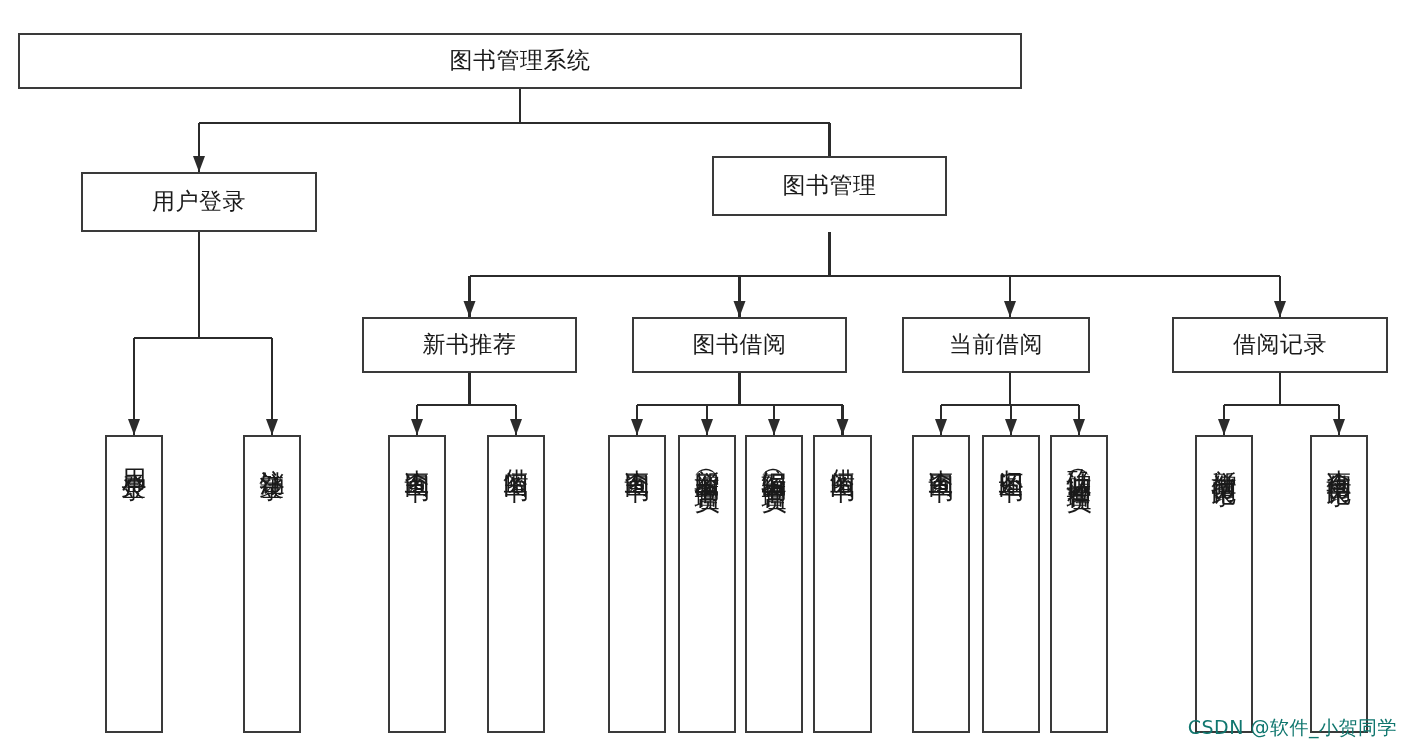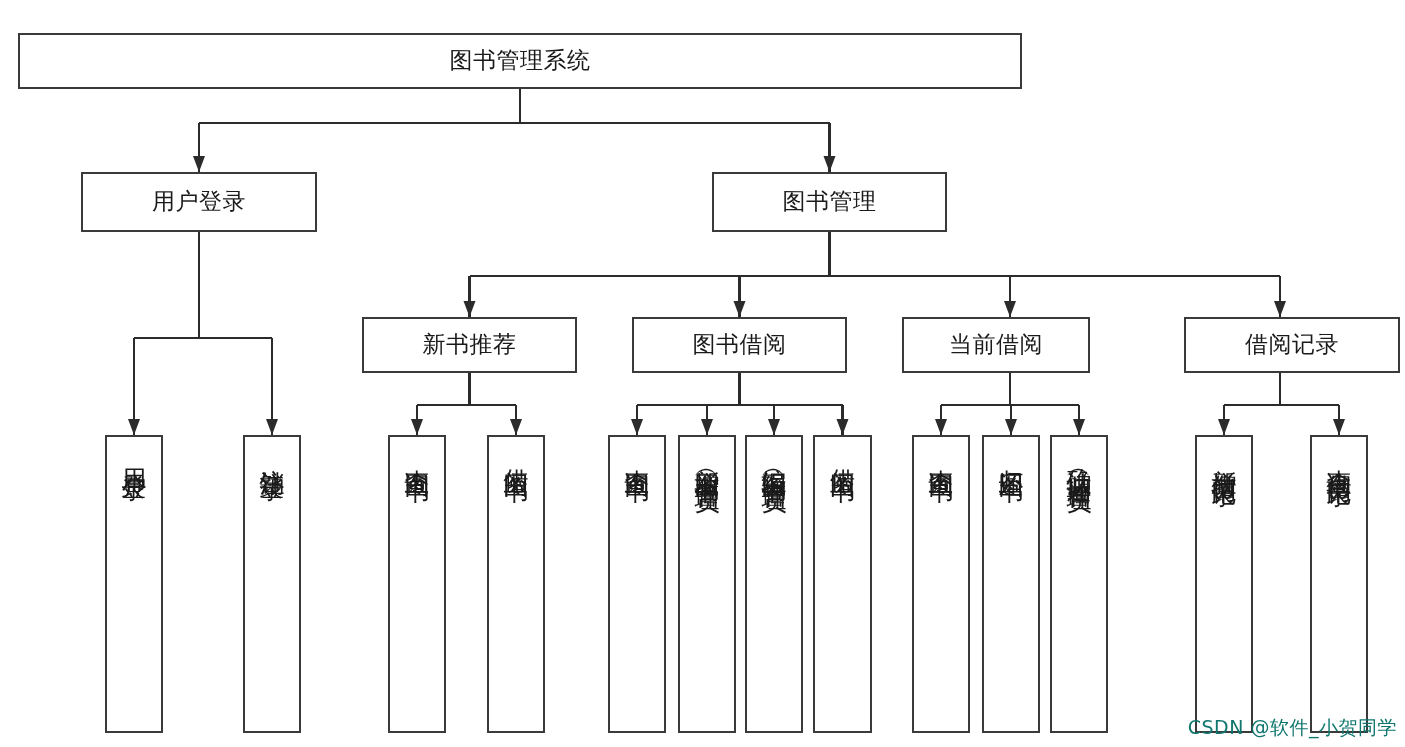--- a/index.html
+++ b/index.html
@@ -127,37 +127,37 @@
     </svg>
 
   <div class="node horizontal" style="left: 18px; top: 13px; width: 1004px; height: 56px; margin-top: 20px;">
     <span class="node-label">图书管理系统</span>
   </div>
 
   <div class="node horizontal" style="left: 81px; top: 172px; width: 236px; height: 60px;">
     <span class="node-label">用户登录</span>
   </div>
 
-  <div class="node horizontal" style="left: 712px; top: 172px; width: 235px; height: 60px;">
+  <div class="node horizontal" style="left: 712px; top: 156px; width: 235px; height: 60px;">
     <span class="node-label">图书管理</span>
   </div>
 
   <div class="node horizontal" style="left: 632px; top: 317px; width: 215px; height: 56px;">
     <span class="node-label">图书借阅</span>
   </div>
 
   <div class="node horizontal" style="left: 362px; top: 317px; width: 215px; height: 56px;">
     <span class="node-label">新书推荐</span>
   </div>
 
   <div class="node horizontal" style="left: 902px; top: 317px; width: 188px; height: 56px;">
     <span class="node-label">当前借阅</span>
   </div>
 
-  <div class="node horizontal" style="left: 1172px; top: 317px; width: 216px; height: 56px; margin-left: 12px;">
+  <div class="node horizontal" style="left: 1172px; top: 317px; width: 216px; height: 56px;">
     <span class="node-label">借阅记录</span>
   </div>
 
   <div class="node vertical" style="left: 105px; top: 435px; width: 58px; height: 298px;">
     <span class="node-label">用户登录</span>
   </div>
 
   <div class="node vertical" style="left: 243px; top: 435px; width: 58px; height: 298px;">
     <span class="node-label">注销登录</span>
   </div>

